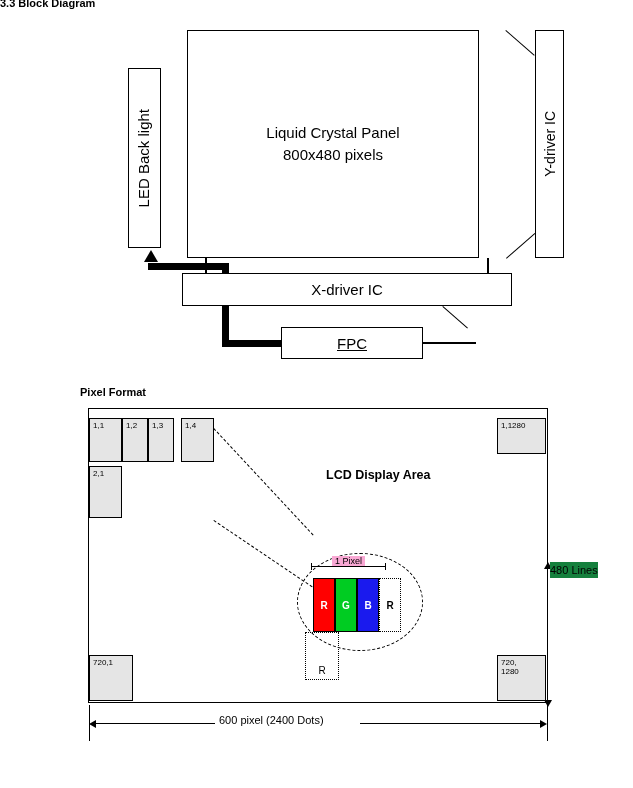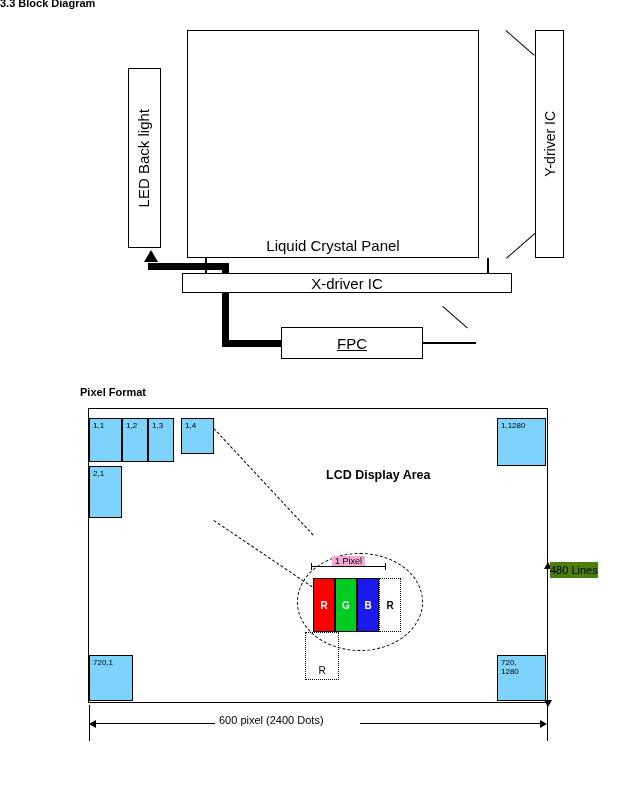--- a/index.html
+++ b/index.html
@@ -49,21 +49,20 @@
     text-align: center;
   }
 
   #lcd-panel {
     left: 187px;
     top: 30px;
     width: 292px;
     height: 228px;
     font-size: 15px;
     line-height: 1.45;
-    align-items: flex-end;
   }
 
   #led-backlight {
     left: 128px;
     top: 68px;
     width: 33px;
     height: 180px;
     font-size: 15px;
   }
   #led-backlight .vtext {
@@ -84,21 +83,21 @@
   #y-driver .vtext {
     writing-mode: vertical-rl;
     transform: rotate(180deg);
     white-space: nowrap;
   }
 
   #x-driver {
     left: 182px;
     top: 273px;
     width: 330px;
-    height: 20px;
+    height: 33px;
     font-size: 15px;
   }
 
   #fpc {
     left: 281px;
     top: 327px;
     width: 142px;
     height: 32px;
     font-size: 15px;
     text-decoration: underline;
@@ -143,21 +142,21 @@
     box-sizing: border-box;
     background: #fff;
   }
 
   .cell {
     position: absolute;
     border: 1px solid #000;
     box-sizing: border-box;
     font-size: 8px;
     padding: 2px 0 0 3px;
-    background: #7dd3fc;
+    background: #e5e5e5;
     line-height: 1.15;
   }
 
   #lcd-display-area-label {
     position: absolute;
     left: 326px;
     top: 468px;
     font-size: 12.5px;
     font-weight: bold;
   }
@@ -298,20 +297,21 @@
 
   <div class="diag" style="left:506px; top:30px; width:38px; transform:rotate(41deg);"></div>
   <div class="diag" style="left:506px; top:258px; width:38px; transform:rotate(-41deg);"></div>
 
   <div class="diag" style="left:443px; top:306px; width:33px; transform:rotate(41deg);"></div>
   <div class="line" style="left:423px; top:342px; width:53px; height:1.5px;"></div>
 
   <div class="blk" id="lcd-panel">
     <div>
       <div>Liquid Crystal Panel</div>
+      <div>800x480 pixels</div>
     </div>
   </div>
 
   <div class="blk" id="led-backlight">
     <span class="vtext">LED Back light</span>
   </div>
 
   <div class="blk" id="y-driver">
     <span class="vtext">Y-driver IC</span>
   </div>
@@ -326,24 +326,24 @@
 </div>
 
 <div class="section-title" id="pixel-format-title">Pixel Format</div>
 
 <div>
   <div id="pixel-area"></div>
 
   <div class="cell" style="left:89px; top:418px; width:33px; height:44px;">1,1</div>
   <div class="cell" style="left:122px; top:418px; width:26px; height:44px;">1,2</div>
   <div class="cell" style="left:148px; top:418px; width:26px; height:44px;">1,3</div>
-  <div class="cell" style="left:181px; top:418px; width:33px; height:36px;">1,4</div>
+  <div class="cell" style="left:181px; top:418px; width:33px; height:44px;">1,4</div>
   <div class="cell" style="left:89px; top:466px; width:33px; height:52px;">2,1</div>
 
-  <div class="cell" style="left:497px; top:418px; width:49px; height:48px;">1,1280</div>
+  <div class="cell" style="left:497px; top:418px; width:49px; height:36px;">1,1280</div>
 
   <div class="cell" style="left:89px; top:655px; width:44px; height:46px;">720,1</div>
 
   <div class="cell" style="left:497px; top:655px; width:49px; height:46px;">
     <div>720,</div>
     <div>1280</div>
   </div>
 
   <div id="lcd-display-area-label">LCD Display Area</div>
 
@@ -360,21 +360,21 @@
   <div class="subpix" id="sub-r">R</div>
   <div class="subpix" id="sub-g">G</div>
   <div class="subpix" id="sub-b">B</div>
   <div class="subpix" id="sub-r2">R</div>
   <div id="sub-r3">R</div>
 
   <div class="dim-line-v" style="left:547px; top:568px; height:52px;"></div>
   <div class="dim-line-v" style="left:547px; top:622px; height:78px;"></div>
   <div class="arr arr-up" style="left:544px; top:562px;"></div>
   <div class="arr arr-down" style="left:544px; top:700px;"></div>
-  <div id="lines-label" style="background:#4d7c0f; padding:2px 0;">480 Lines</div>
+  <div id="lines-label" style="background:#15803d; padding:2px 0;">480 Lines</div>
 
   <div class="dim-line-h" style="left:95px; top:723px; width:120px;"></div>
   <div class="dim-line-h" style="left:360px; top:723px; width:180px;"></div>
   <div class="arr arr-left" style="left:89px; top:720px;"></div>
   <div class="arr arr-right" style="left:540px; top:720px;"></div>
   <div class="dim-line-v" style="left:89px; top:705px; height:36px;"></div>
   <div class="dim-line-v" style="left:547px; top:705px; height:36px;"></div>
   <div id="width-label">600 pixel (2400 Dots)</div>
 </div>
 

